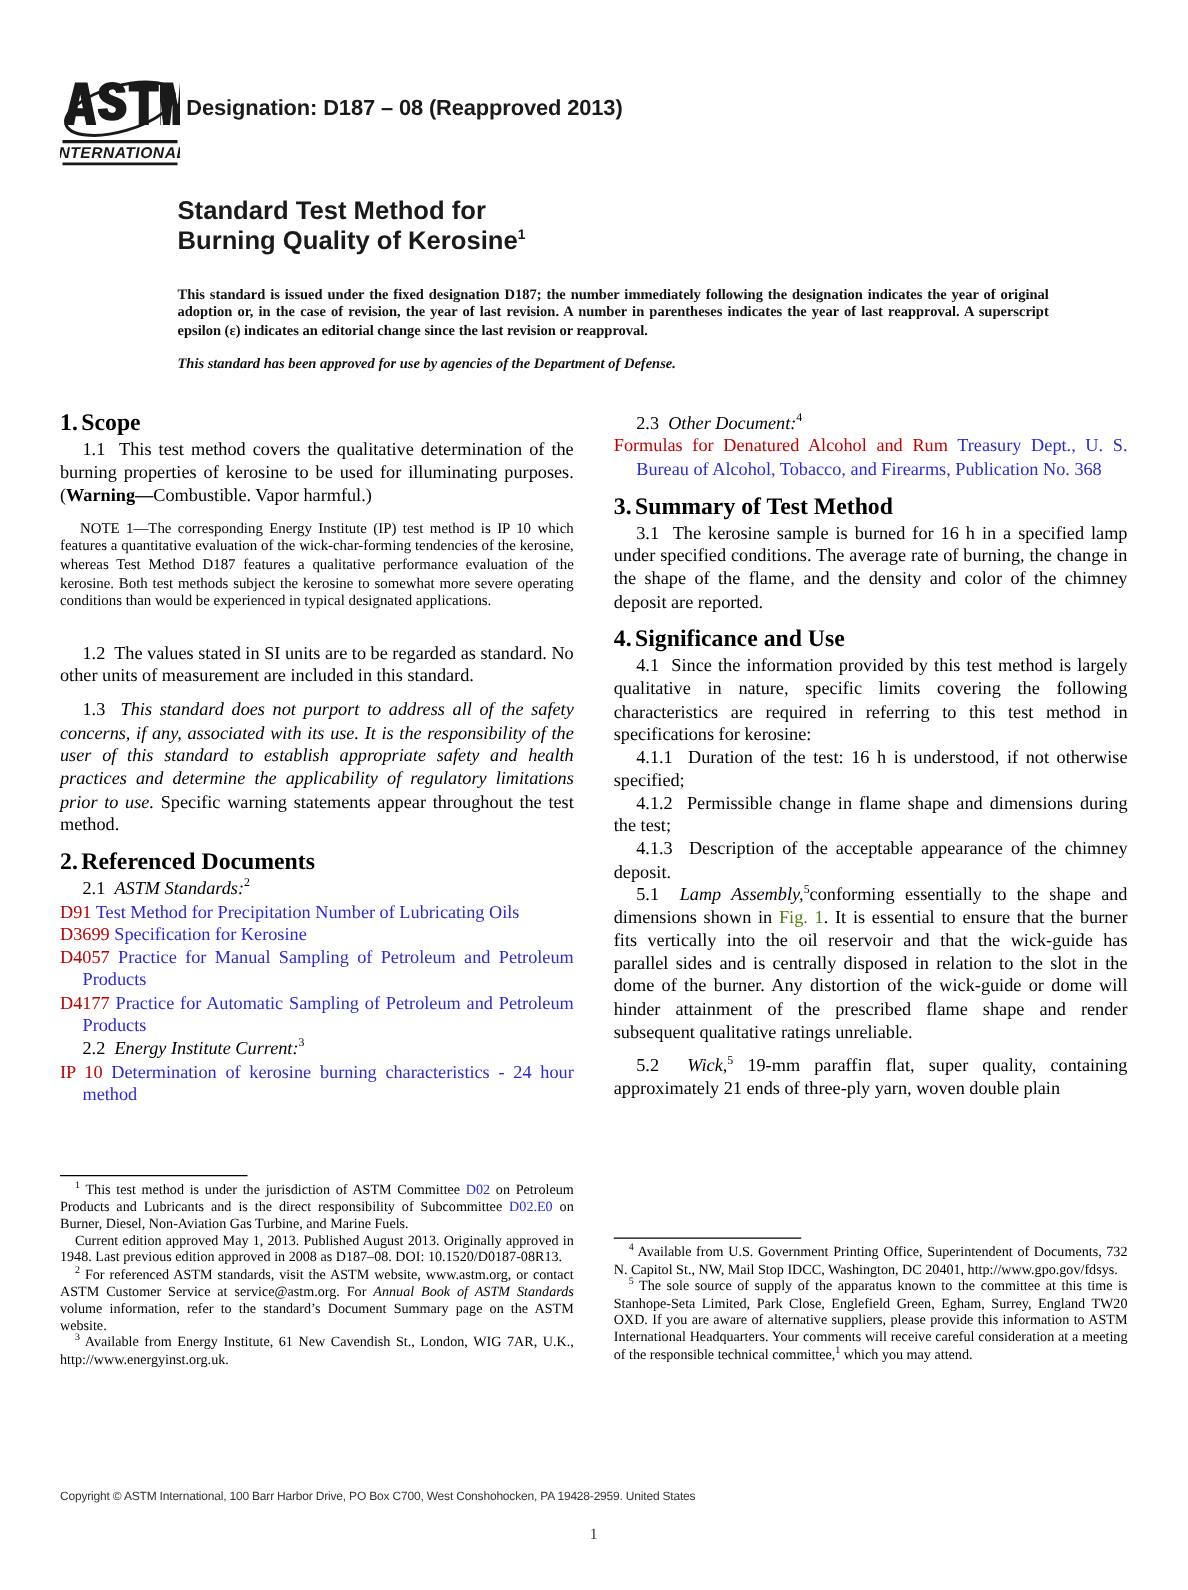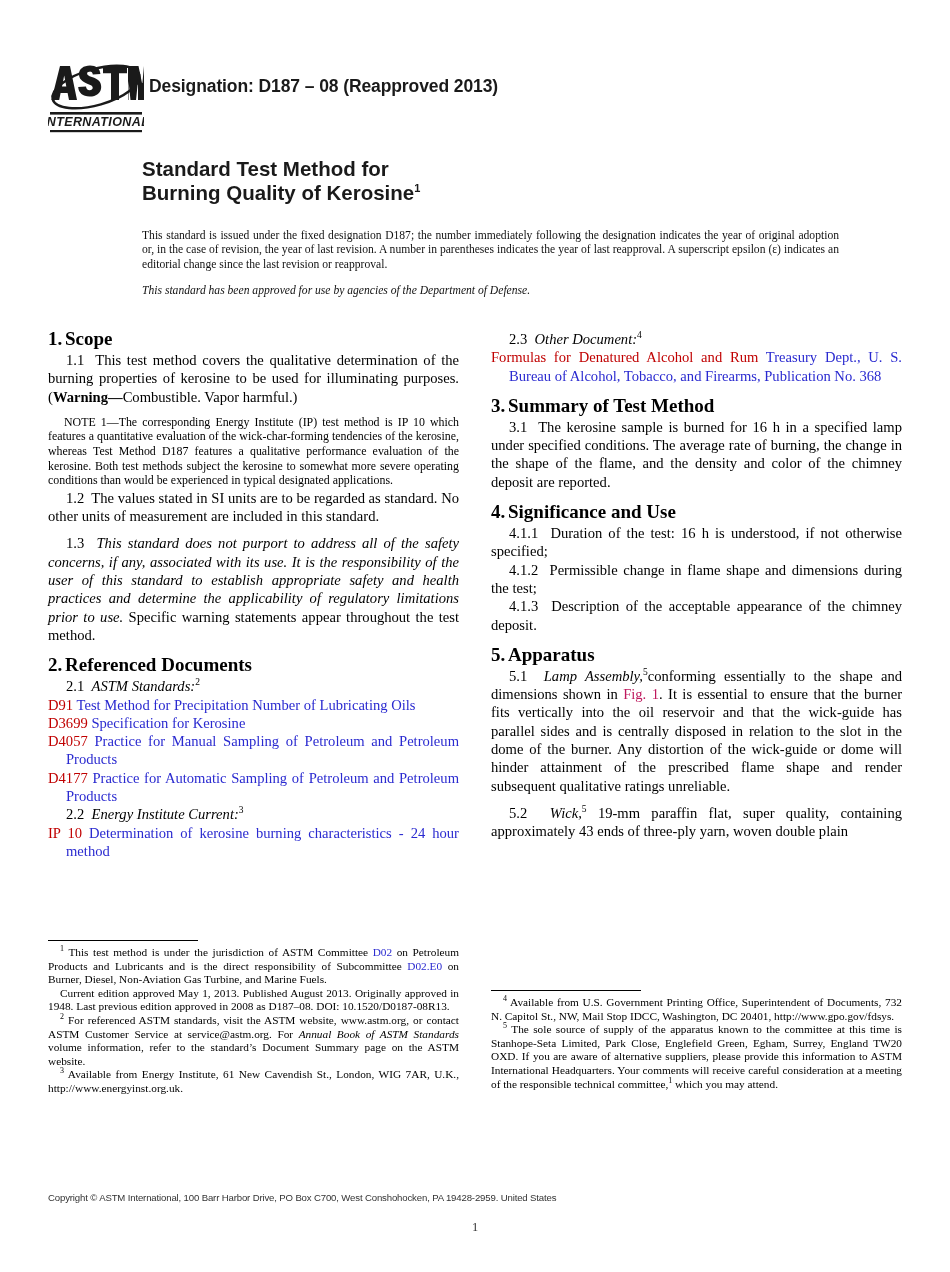--- a/index.html
+++ b/index.html
@@ -50,20 +50,21 @@
     line-height: 24px;
     color: #1a1a1a;
     margin: 0;
   }
   #doc-title sup { font-size: 11px; vertical-align: super; line-height: 0; }
 
   #preamble {
     position: absolute;
     left: 142px; top: 229px;
     width: 697px;
+    font-weight: bold;
   }
   .preamble-p {
     font-size: 11.6px;
     line-height: 14.4px;
     text-align: justify;
     margin: 0 0 12px 0;
     color: #111;
   }
   .preamble-p.ital { font-style: italic; margin-bottom: 0; }
 
@@ -97,39 +98,39 @@
     text-align: justify;
     text-indent: 18px;
     margin: 0 0 0 0;
     hyphens: manual;
   }
   p.note {
     font-size: 11.9px;
     line-height: 14.6px;
     text-align: justify;
     text-indent: 16px;
-    margin: 9px 0 1px 0;
+    margin: 9px 0 26px 0;
   }
   .smallcaps { font-variant: small-caps; }
   .ital { font-style: italic; }
   .bold { font-weight: bold; }
 
   
   .reflist { margin: 0; }
   p.refitem {
     font-size: 14.6px;
     line-height: 18.3px;
     text-align: justify;
     margin: 0;
     padding-left: 18px;
     text-indent: -18px;
   }
   .ref-id { color: #c00000; }
   .ref-title { color: #2a2ad0; }
-  .redlink { color: #be185d; }
+  .redlink { color: #4d7c0f; }
   .bluelink { color: #2a2ad0; }
 
   p.subhead {
     font-size: 14.6px;
     line-height: 18.3px;
     margin: 0;
     text-indent: 18px;
     font-style: normal;
   }
   p.subhead .ti { font-style: italic; }
@@ -257,29 +258,27 @@
     </div>
 
     <h2 class="sec">
       <span class="secnum">3.</span><span>Summary of Test Method</span>
     </h2>
     <p class="para"><span>3.1</span>&nbsp; <span>The kerosine sample is burned for 16 h in a specified lamp under specified conditions. The average rate of burning, the change in the shape of the flame, and the density and color of the chimney deposit are reported.</span></p>
 
     <h2 class="sec">
       <span class="secnum">4.</span><span>Significance and Use</span>
     </h2>
+    <p class="para"><span>4.1</span>&nbsp; <span>Since the information provided by this test method is largely qualitative in nature, specific limits covering the following characteristics are required in referring to this test method in specifications for kerosine:</span></p>
     <p class="para"><span>4.1.1</span>&nbsp; <span>Duration of the test: 16 h is understood, if not otherwise specified;</span></p>
     <p class="para"><span>4.1.2</span>&nbsp; <span>Permissible change in flame shape and dimensions during the test;</span></p>
     <p class="para"><span>4.1.3</span>&nbsp; <span>Description of the acceptable appearance of the chimney deposit.</span></p>
 
-    <h2 class="sec">
-      <span class="secnum">5.</span><span>Apparatus</span>
-    </h2>
     <p class="para"><span>5.1</span>&nbsp; <span class="ital">Lamp Assembly,</span><sup>5</sup><span>conforming essentially to the shape and dimensions shown in </span><span class="redlink">Fig. 1</span><span>. It is essential to ensure that the burner fits vertically into the oil reservoir and that the wick-guide has parallel sides and is centrally disposed in relation to the slot in the dome of the burner. Any distortion of the wick-guide or dome will hinder attainment of the prescribed flame shape and render subsequent qualitative ratings unreliable.</span></p>
-    <p class="para" style="margin-top:9px"><span>5.2</span>&nbsp; <span class="ital">Wick,</span><sup>5</sup><span> 19-mm paraffin flat, super quality, containing approximately 43 ends of three-ply yarn, woven double plain</span></p>
+    <p class="para" style="margin-top:9px"><span>5.2</span>&nbsp; <span class="ital">Wick,</span><sup>5</sup><span> 19-mm paraffin flat, super quality, containing approximately 21 ends of three-ply yarn, woven double plain</span></p>
   </div>
 </div>
 
 <div class="footnotes" id="fn-left">
   <div class="fn-rule"></div>
   <p class="fn"><sup>1</sup> <span>This test method is under the jurisdiction of ASTM Committee </span><span class="bluelink">D02</span><span> on Petroleum Products and Lubricants and is the direct responsibility of Subcommittee </span><span class="bluelink">D02.E0</span><span> on Burner, Diesel, Non-Aviation Gas Turbine, and Marine Fuels.</span></p>
   <p class="fn"><span>Current edition approved May 1, 2013. Published August 2013. Originally approved in 1948. Last previous edition approved in 2008 as D187–08. DOI: 10.1520/D0187-08R13.</span></p>
   <p class="fn"><sup>2</sup> <span>For referenced ASTM standards, visit the ASTM website, www.astm.org, or contact ASTM Customer Service at service@astm.org. For </span><span class="ital">Annual Book of ASTM Standards</span><span> volume information, refer to the standard’s Document Summary page on the ASTM website.</span></p>
   <p class="fn"><sup>3</sup> <span>Available from Energy Institute, 61 New Cavendish St., London, WIG 7AR, U.K., http://www.energyinst.org.uk.</span></p>
 </div>

